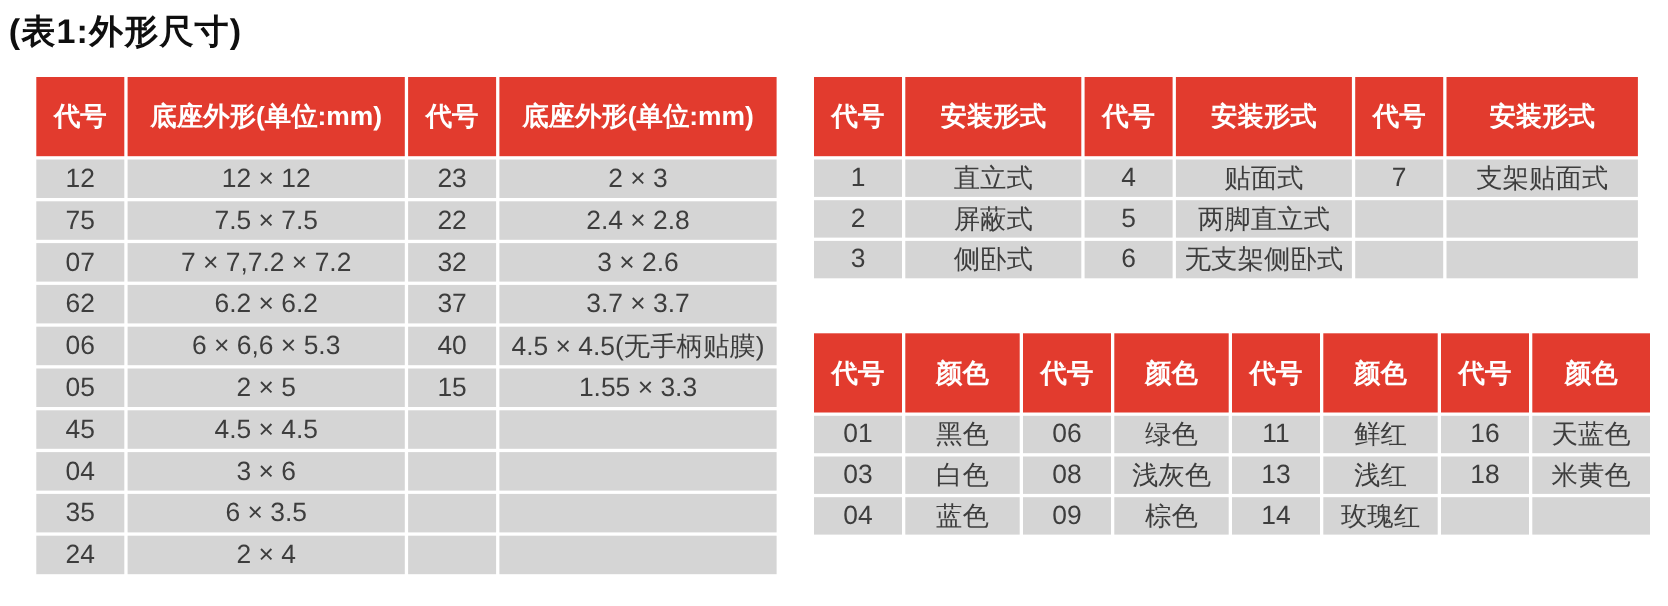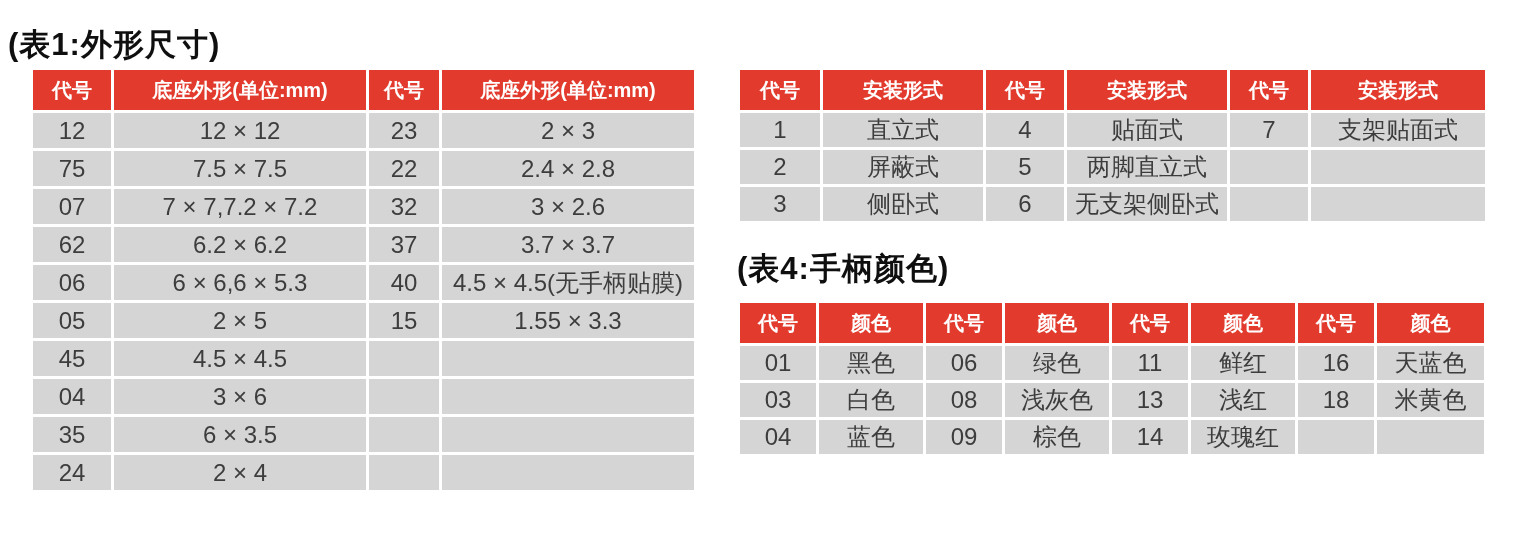--- a/index.html
+++ b/index.html
@@ -25,25 +25,25 @@
   }
   table.tbl {
     position: absolute;
     border-collapse: separate;
     border-spacing: 3px;
     table-layout: fixed;
   }
   table.tbl th {
     background: #e23b2e;
     color: #ffffff;
-    font-size: 20px;
+    font-size: 24px;
     font-weight: bold;
     text-align: center;
     vertical-align: middle;
-    padding: 0;
+    padding: 16px;
     white-space: nowrap;
     overflow: hidden;
   }
   table.tbl td {
     background: #d5d5d5;
     color: #3d3d3d;
     font-size: 24px;
     font-weight: normal;
     text-align: center;
     vertical-align: middle;
@@ -54,21 +54,21 @@
   #table1 th { height: 40px; }
   #table1 td { height: 35px; }
   #table2 th, #table4 th { height: 40px; }
   #table2 td, #table4 td { height: 34px; }
 </style>
 </head>
 <body>
 
 <div id="canvas">
 
-  <div class="tbl-title" style="left:8px; top:24px;">(表1:外形尺寸)</div>
+  <div class="tbl-title" style="left:8px; top:8px;">(表1:外形尺寸)</div>
   <table class="tbl" id="table1" style="left:30px; top:67px;">
     <colgroup>
       <col style="width:78px">
         <col style="width:252px">
         <col style="width:70px">
         <col style="width:252px">
     </colgroup>
   <thead>
         <tr>
           <th>代号</th>
@@ -181,21 +181,20 @@
           <td>3</td>
           <td>侧卧式</td>
           <td>6</td>
           <td>无支架侧卧式</td>
           <td></td>
           <td></td>
         </tr>
       </tbody>
     </table>
 
-  <div class="tbl-title" style="left:737px; top:248px;">(表4:手柄颜色)</div>
   <table class="tbl" id="table4" style="left:737px; top:300px;">
     <colgroup>
       <col style="width:76px">
         <col style="width:104px">
         <col style="width:76px">
         <col style="width:104px">
         <col style="width:76px">
         <col style="width:104px">
         <col style="width:76px">
         <col style="width:107px">

